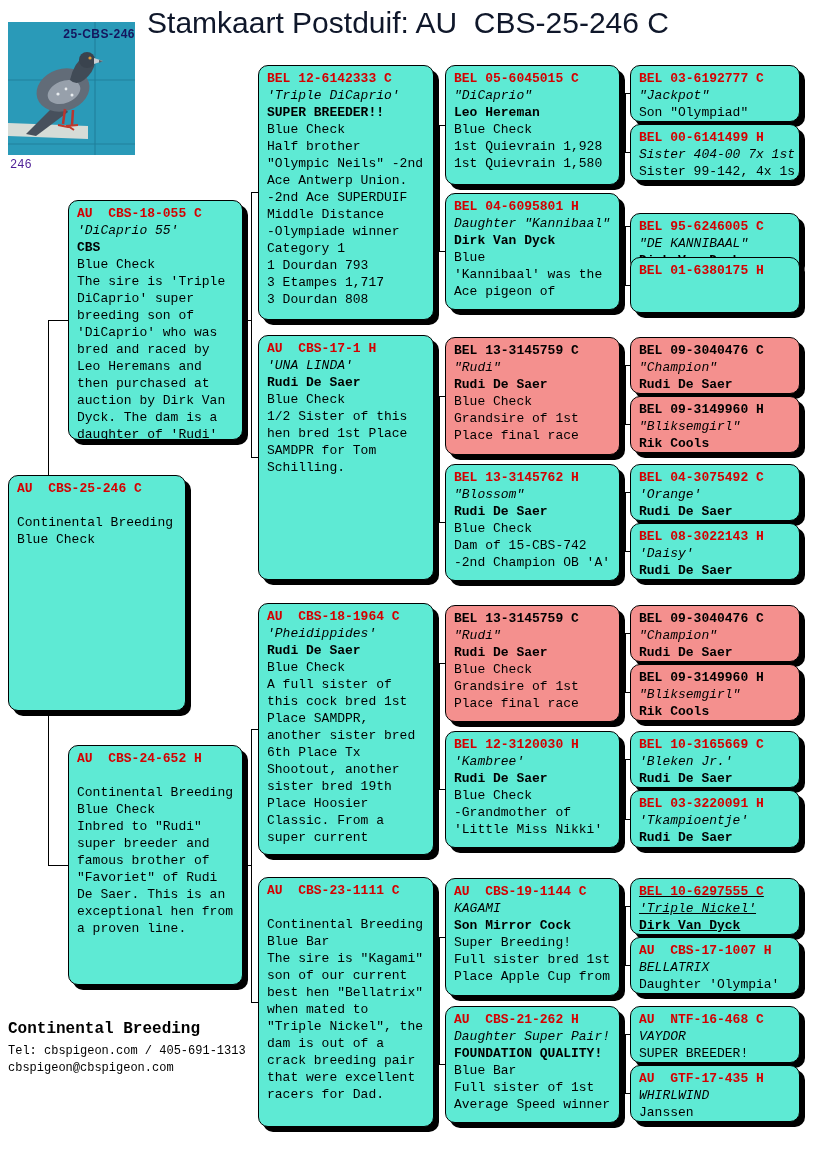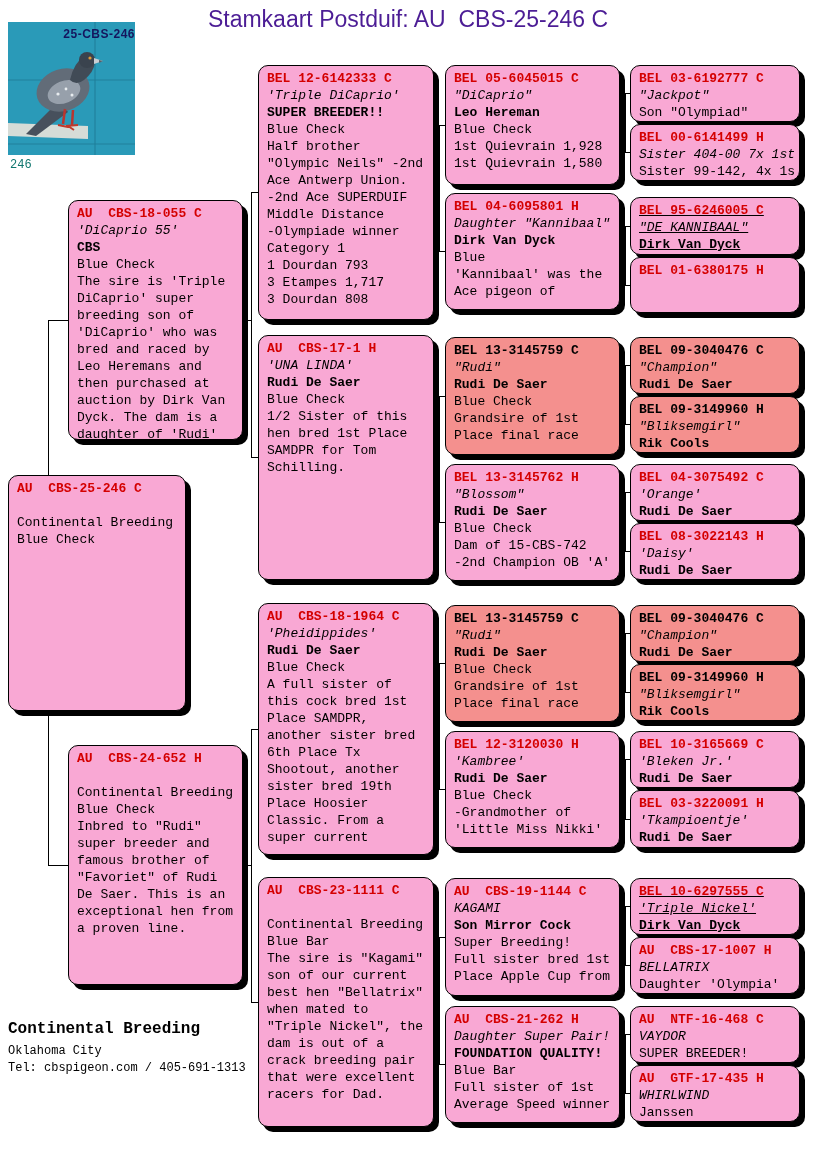--- a/index.html
+++ b/index.html
@@ -9,38 +9,38 @@
   }
   *{box-sizing:border-box;}
   html,body{margin:0;padding:0;background:#fff;}
   .page{
     position:relative;width:816px;height:1172px;background:#fff;overflow:hidden;
     font-family:"Liberation Mono","DejaVu Sans Mono",monospace;
   }
   .title{
     position:absolute;top:6px;left:0;width:816px;text-align:center;
     font-family:"Liberation Sans","DejaVu Sans",sans-serif;
-    font-size:23px;color:#4c1d95;white-space:pre;
+    font-size:30px;color:#0f172a;white-space:pre;
   }
   
   .photo{
     position:absolute;left:8px;top:22px;width:127px;height:133px;
     background:var(--photo-blue);overflow:hidden;
   }
   .photo-label{
     position:absolute;top:5px;left:0;width:100%;text-align:right;
     font-family:"Liberation Sans","DejaVu Sans",sans-serif;
     font-weight:bold;font-size:12px;color:#15155e;letter-spacing:.5px;
   }
   .photo-caption{
-    position:absolute;left:10px;top:158px;font-size:12px;color:#0f766e;
+    position:absolute;left:10px;top:158px;font-size:12px;color:#4c1d95;
   }
   
   .pbox{
-    position:absolute;background:#f9a8d4;border:1.5px solid #000;border-radius:10px;
+    position:absolute;background:#5eead4;border:1.5px solid #000;border-radius:10px;
     box-shadow:5px 5px 0 0 #000;padding:4px 8px 0 8px;overflow:hidden;
   }
   .pbox.pink{background:var(--pink);}
   .pbox-header{
     color:var(--red);font-weight:bold;font-size:13px;line-height:17px;white-space:pre;
   }
   .pbox.pink .pbox-header{color:#000;}
   .pbox-line{
     font-size:13px;line-height:17px;color:#000;white-space:pre;min-height:17px;
   }
@@ -254,21 +254,21 @@
       <div class="pbox" style="left: 630px; top: 65px; width: 170px; height: 57px;">
         <div class="pbox-header">BEL 03-6192777 C</div>
         <div class="pbox-line i">"Jackpot"</div>
         <div class="pbox-line">Son "Olympiad"</div>
       </div>
       <div class="pbox" style="left: 630px; top: 124px; width: 170px; height: 57px;">
         <div class="pbox-header">BEL 00-6141499 H</div>
         <div class="pbox-line i">Sister 404-00 7x 1st</div>
         <div class="pbox-line">Sister 99-142, 4x 1s</div>
       </div>
-      <div class="pbox" style="left: 630px; top: 197px; width: 170px; height: 58px; text-decoration: underline;">
+      <div class="pbox" style="left: 630px; top: 213px; width: 170px; height: 58px;">
         <div class="pbox-header">BEL 95-6246005 C</div>
         <div class="pbox-line i">"DE KANNIBAAL"</div>
         <div class="pbox-line b">Dirk Van Dyck</div>
       </div>
       <div class="pbox" style="left: 630px; top: 257px; width: 170px; height: 56px;">
         <div class="pbox-header">BEL 01-6380175 H</div>
       </div>
       <div class="pbox pink" style="left: 630px; top: 337px; width: 170px; height: 57px;">
         <div class="pbox-header">BEL 09-3040476 C</div>
         <div class="pbox-line i">"Champion"</div>
@@ -388,18 +388,18 @@
       <div class="conn" style="left: 625px; top: 906px; width: 5px; height: 1px;"></div>
       <div class="conn" style="left: 625px; top: 965px; width: 5px; height: 1px;"></div>
       <div class="conn" style="left: 620px; top: 1064px; width: 5px; height: 1px;"></div>
       <div class="conn" style="left: 625px; top: 1034px; width: 1px; height: 59px;"></div>
       <div class="conn" style="left: 625px; top: 1034px; width: 5px; height: 1px;"></div>
       <div class="conn" style="left: 625px; top: 1093px; width: 5px; height: 1px;"></div>
     </div>
 
   <div class="contact">
     <div class="contact-name">Continental Breeding</div>
-    <div class="contact-line">Oklahoma City</div>
     <div class="contact-line">Tel: cbspigeon.com / 405-691-1313</div>
+    <div class="contact-line">cbspigeon@cbspigeon.com</div>
   </div>
 
 
 </div>
 
 </body></html>

